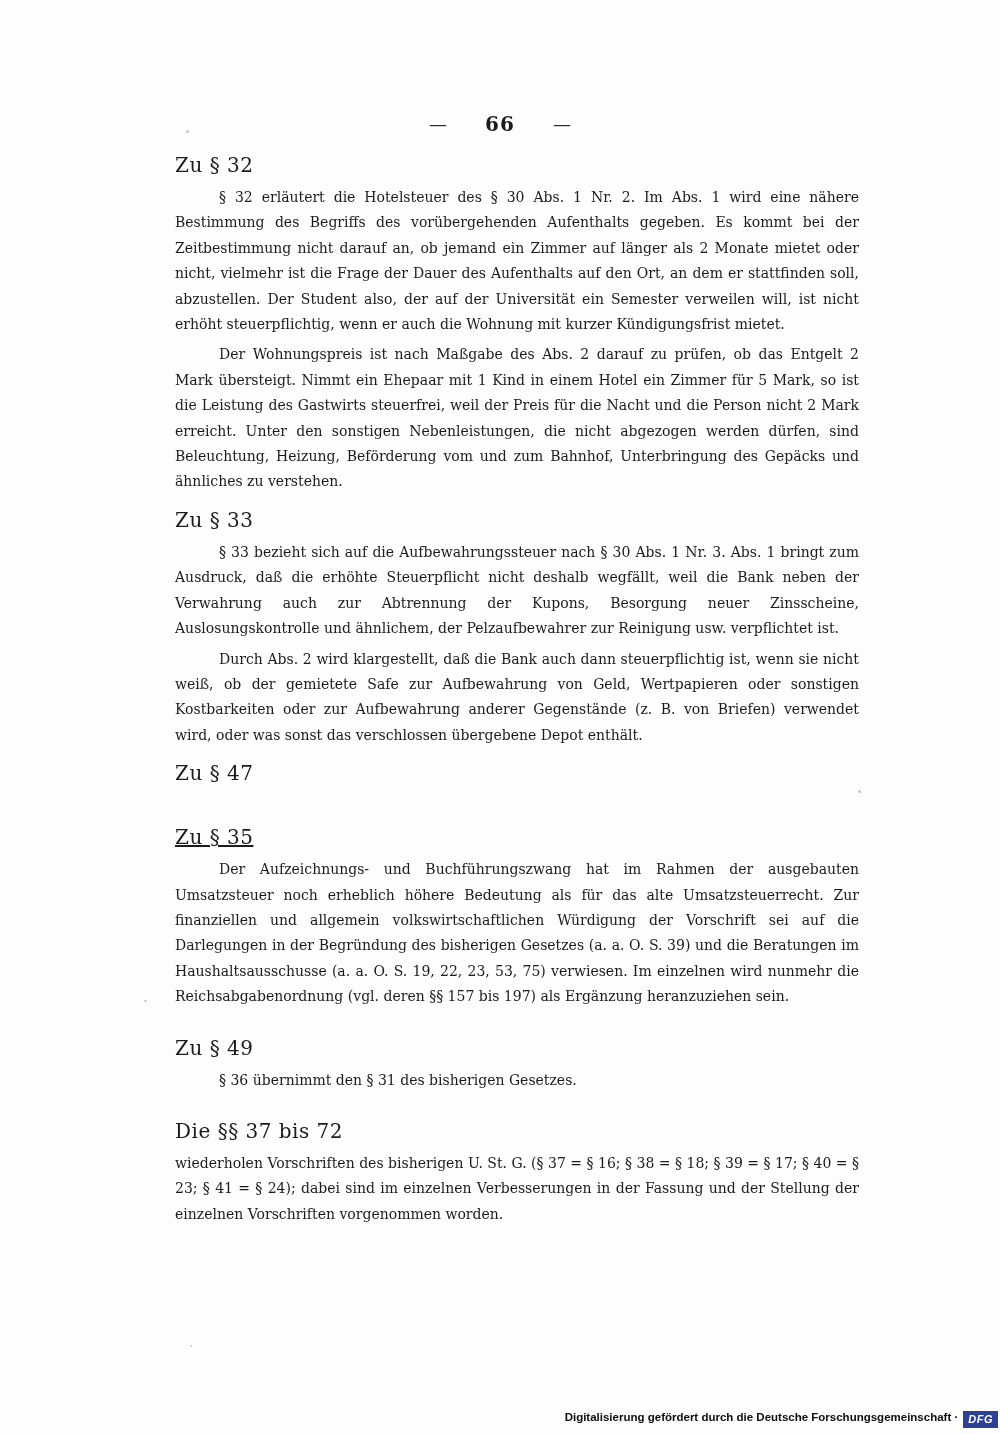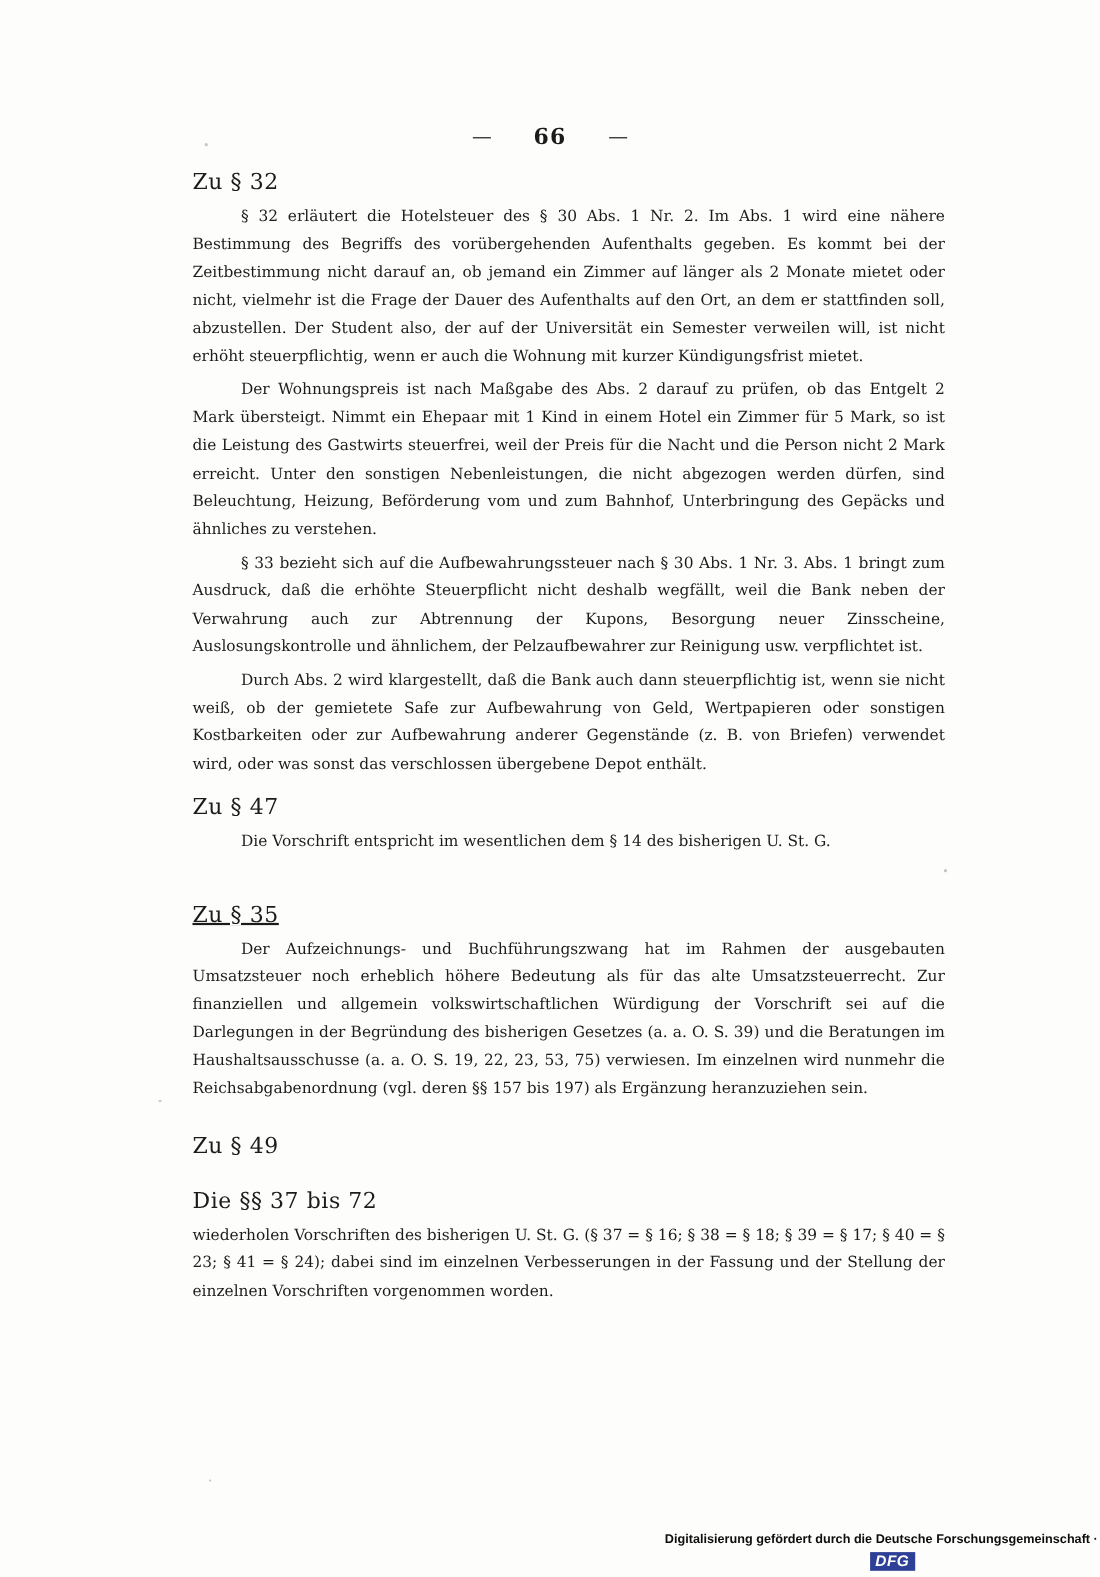--- a/index.html
+++ b/index.html
@@ -71,39 +71,37 @@
     position: absolute;
     border-radius: 50%;
     background: #9a9a94;
     opacity: 0.55;
   }
   .footer-credit {
     position: absolute;
     right: 2px;
     bottom: 6px;
     display: flex;
-    align-items: center;
+    align-items: flex-start;
     gap: 5px;
     font-family: "Liberation Sans", sans-serif;
     font-size: 11.5px;
     font-weight: bold;
     color: #0d0d0d;
-    flex-direction: column;
   }
   .dfg-logo {
     display: inline-block;
     background: #2e3f96;
     color: #ffffff;
     font-style: italic;
     font-weight: bold;
-    font-size: 14px;
+    font-size: 11px;
     line-height: 14px;
     padding: 1px 5px 2px 5px;
     letter-spacing: 0.5px;
-    margin-left: 20px;
   }
 </style>
 </head>
 <body>
 
 <div class="page">
 
   <div class="page-header">
     <span class="dash">—</span>
     <span class="page-number">66</span>
@@ -112,36 +110,37 @@
 
   <div class="content">
 
     <div>
       <div class="section-heading">Zu § 32</div>
       <p>§ 32 erläutert die Hotelsteuer des § 30 Abs. 1 Nr. 2.  Im Abs. 1 wird eine nähere Bestimmung des Begriffs des vorübergehenden Aufenthalts gegeben. Es kommt bei der Zeitbestimmung nicht darauf an, ob jemand ein Zimmer auf länger als 2 Monate mietet oder nicht, vielmehr ist die Frage der Dauer des Aufenthalts auf den Ort, an dem er stattfinden soll, abzustellen.  Der Student also, der auf der Universität ein Semester verweilen will, ist nicht erhöht steuerpflichtig, wenn er auch die Wohnung mit kurzer Kündigungsfrist mietet.</p>
       <p>Der Wohnungspreis ist nach Maßgabe des Abs. 2 darauf zu prüfen, ob das Entgelt 2 Mark übersteigt.  Nimmt ein Ehepaar mit 1 Kind in einem Hotel ein Zimmer für 5 Mark, so ist die Leistung des Gastwirts steuerfrei, weil der Preis für die Nacht und die Person nicht 2 Mark erreicht.  Unter den sonstigen Nebenleistungen, die nicht abgezogen werden dürfen, sind Beleuchtung, Heizung, Beförderung vom und zum Bahnhof, Unterbringung des Gepäcks und ähnliches zu verstehen.</p>
     </div>
 
     <div>
+      <div class="section-heading">Zu § 33</div>
       <p>§ 33 bezieht sich auf die Aufbewahrungssteuer nach § 30 Abs. 1 Nr. 3. Abs. 1 bringt zum Ausdruck, daß die erhöhte Steuerpflicht nicht deshalb wegfällt, weil die Bank neben der Verwahrung auch zur Abtrennung der Kupons, Besorgung neuer Zinsscheine, Auslosungskontrolle und ähnlichem, der Pelzaufbewahrer zur Reinigung usw. verpflichtet ist.</p>
       <p>Durch Abs. 2 wird klargestellt, daß die Bank auch dann steuerpflichtig ist, wenn sie nicht weiß, ob der gemietete Safe zur Aufbewahrung von Geld, Wertpapieren oder sonstigen Kostbarkeiten oder zur Aufbewahrung anderer Gegenstände (z. B. von Briefen) verwendet wird, oder was sonst das verschlossen übergebene Depot enthält.</p>
     </div>
 
     <div>
       <div class="section-heading">Zu § 47</div>
-      <p>Die Vorschrift entspricht im wesentlichen dem § 14 des bisherigen U. St. G.</p>
     </div>
 
     <div>
       <div class="section-heading mt-lg">Zu § 35</div>
       <p>Der Aufzeichnungs- und Buchführungszwang hat im Rahmen der ausgebauten Umsatzsteuer noch erheblich höhere Bedeutung als für das alte Umsatzsteuerrecht.  Zur finanziellen und allgemein volkswirtschaftlichen Würdigung der Vorschrift sei auf die Darlegungen in der Begründung des bisherigen Gesetzes (a. a. O. S. 39) und die Beratungen im Haushaltsausschusse (a. a. O. S. 19, 22, 23, 53, 75) verwiesen.  Im einzelnen wird nunmehr die Reichsabgabenordnung (vgl. deren §§ 157 bis 197) als Ergänzung heranzuziehen sein.</p>
     </div>
 
     <div>
       <div class="section-heading mt-md">Zu § 49</div>
+      <p>§ 36 übernimmt den § 31 des bisherigen Gesetzes.</p>
     </div>
 
     <div>
       <div class="section-heading mt-md">Die §§ 37 bis 72</div>
       <p class="no-indent">wiederholen Vorschriften des bisherigen U. St. G. (§ 37 = § 16;  § 38 = § 18; § 39 = § 17;  § 40 = § 23;  § 41 = § 24); dabei sind im einzelnen Verbesserungen in der Fassung und der Stellung der einzelnen Vorschriften vorgenommen worden.</p>
     </div>
 
   </div>
 
   <div class="scan-speck" style="left:186px; top:130px; width:3px; height:3px;"></div>

